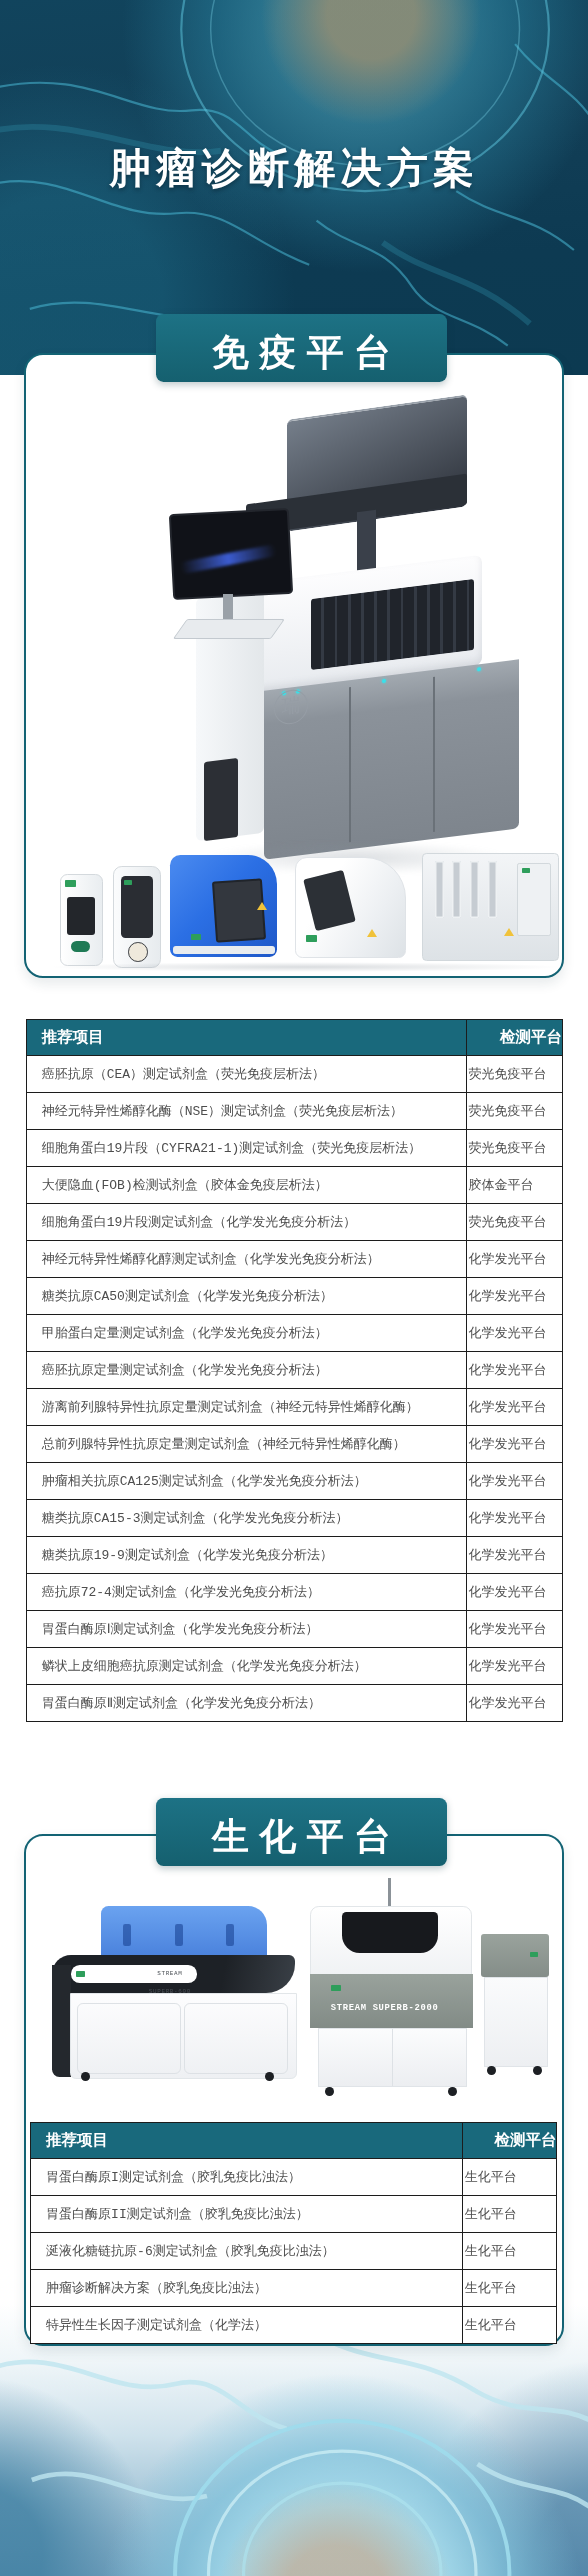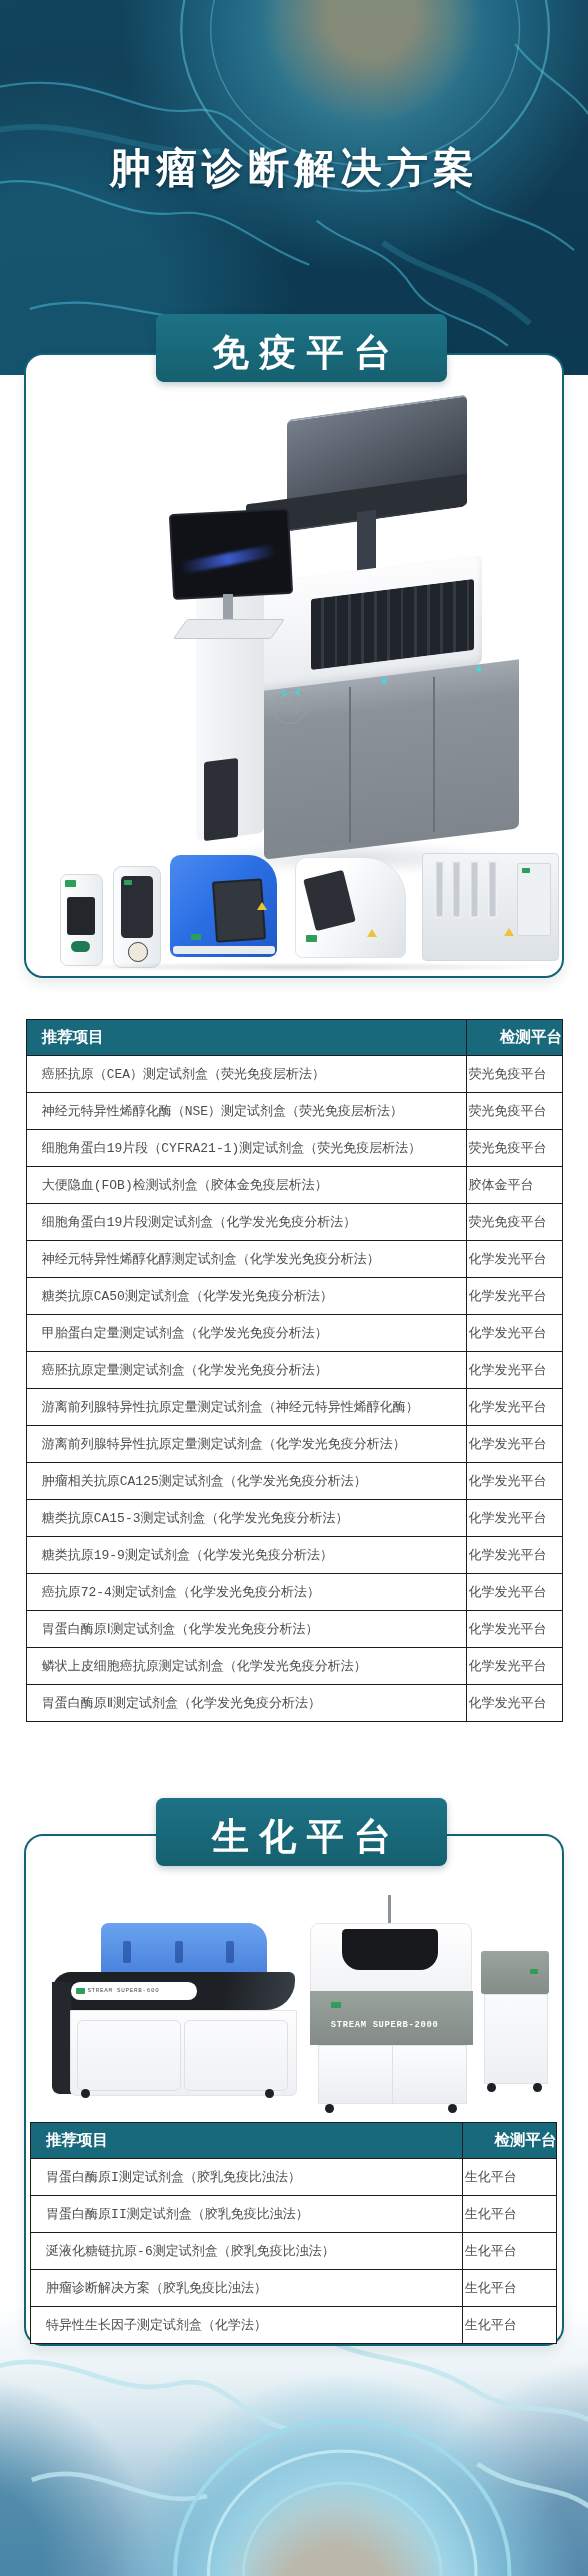--- a/index.html
+++ b/index.html
@@ -110,21 +110,21 @@
   .white-an{left:269px;top:4.4px;width:109px;height:99px;border-radius:11.8px 41px 7.4px 7.4px;
        background:linear-gradient(120deg,#ffffff 30%,#eceff2 70%,#dde2e6 100%);border:0.7px solid #dfe3e7;}
   .wa-scr{left:13.2px;top:16px;width:41px;height:53px;background:#2c3036;border-radius:2.9px;transform:rotate(-14deg);}
   .cab{left:396px;top:0px;width:135px;height:106px;background:linear-gradient(180deg,#f3f5f7,#dde2e6);
        border:0.7px solid #d2d8dc;border-radius:4.4px;}
   .cab-slot{top:7.4px;width:8.8px;height:57px;background:#c6ccd2;border-radius:1.5px;box-shadow:inset 0 0 0 1.5px #eef1f3;}
   .cab-panel{left:94px;top:8.8px;width:32px;height:71px;background:#eef1f3;border:0.7px solid #d2d8dc;border-radius:2.2px;}
   .logo-chip{width:10.3px;height:6.6px;background:#2e9e5b;border-radius:0.7px;}
 
   
-  .m2{position:absolute;left:13.2px;top:52px;width:509px;height:230px;}
+  .m2{position:absolute;left:13.2px;top:35px;width:509px;height:230px;text-align:center;}
   .m2 *{position:absolute;}
   .b1{left:13.2px;top:35px;width:243px;height:171px;}
   .b1-hood{left:49px;top:0px;width:166px;height:54px;background:linear-gradient(180deg,rgba(86,150,238,.88),rgba(47,110,214,.88));
      border-radius:7.4px 19px 2.9px 2.9px;}
   .b1-pip{width:7.4px;height:22px;background:rgba(20,60,140,.55);border-radius:2.2px;top:17.7px;}
   .b1-band{left:0px;top:49px;width:243px;height:38px;background:linear-gradient(100deg,#1d2126 70%,#3a4047 100%);
      border-radius:19px 5.9px 29px 2.9px;}
   .b1-side{left:0px;top:59px;width:19px;height:112px;background:#24282d;border-radius:0 0 0 7.4px;}
   .b1-label{left:19px;top:10.3px;width:110px;height:17.7px;background:#fff;border-radius:8.8px;
      font-size:5.9px;color:#4a4f55;line-height:17.7px;padding-left:16px;letter-spacing:0.7px;}
@@ -283,21 +283,21 @@
         </tr>
         <tr>
           <td>癌胚抗原定量测定试剂盒（化学发光免疫分析法）</td>
           <td>化学发光平台</td>
         </tr>
         <tr>
           <td>游离前列腺特异性抗原定量测定试剂盒（神经元特异性烯醇化酶）</td>
           <td>化学发光平台</td>
         </tr>
         <tr>
-          <td>游离前列腺特异性抗原定量测定试剂盒（化学发光免疫分析法）</td>
+          <td>总前列腺特异性抗原定量测定试剂盒（神经元特异性烯醇化酶）</td>
           <td>化学发光平台</td>
         </tr>
         <tr>
           <td>肿瘤相关抗原CA125测定试剂盒（化学发光免疫分析法）</td>
           <td>化学发光平台</td>
         </tr>
         <tr>
           <td>糖类抗原CA15-3测定试剂盒（化学发光免疫分析法）</td>
           <td>化学发光平台</td>
         </tr>

